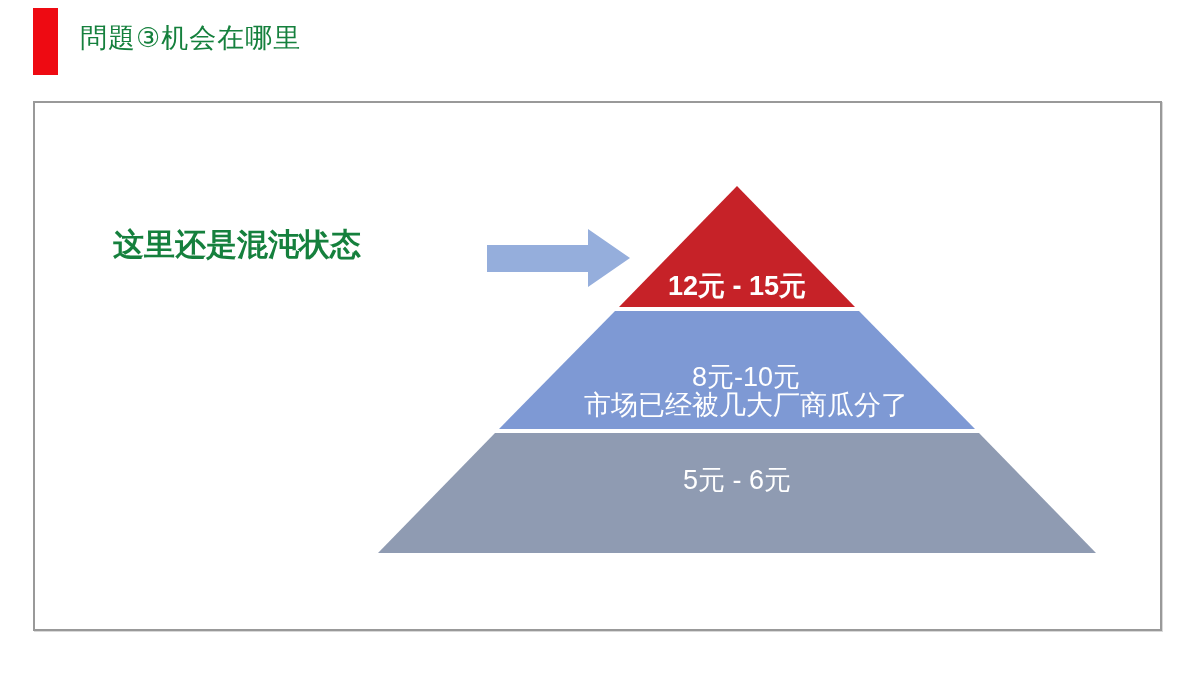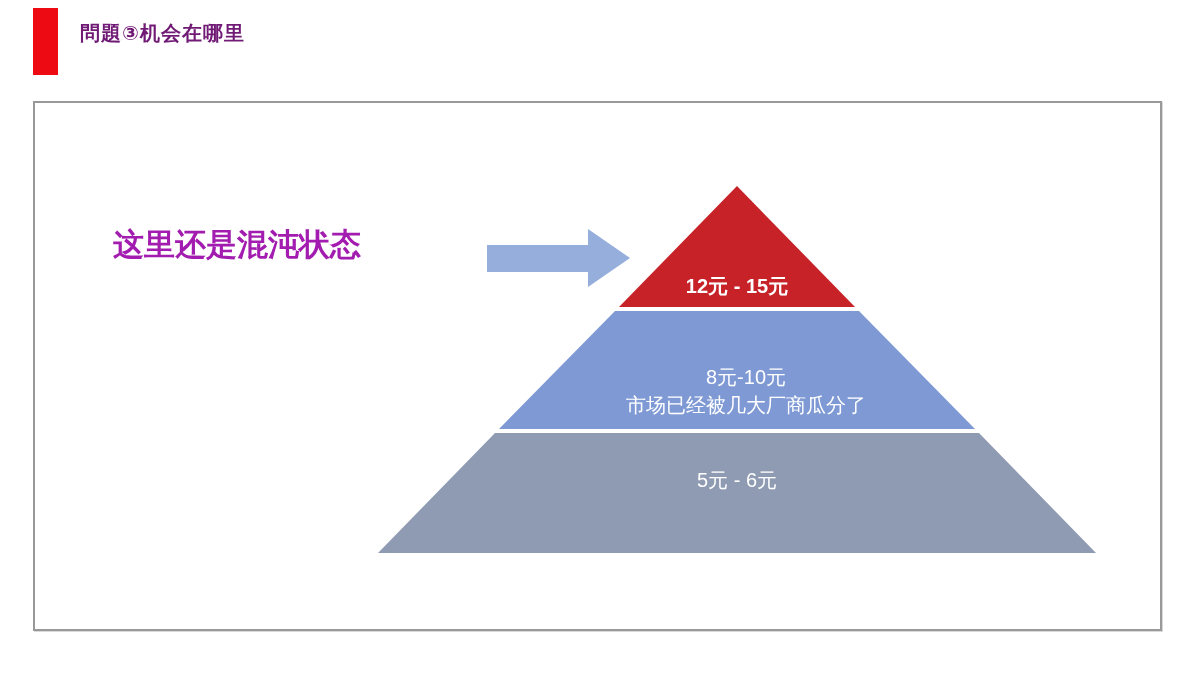--- a/index.html
+++ b/index.html
@@ -14,23 +14,23 @@
   
   .accent-bar {
     position: absolute;
     left: 33px; top: 8px;
     width: 25px; height: 67px;
     background: #ee0a12;
   }
   .slide-title {
     position: absolute;
     left: 80px; top: 20px;
-    font-size: 20px;
-    font-weight: bold;
-    color: #701a75;
+    font-size: 27px;
+    font-weight: normal;
+    color: #15803d;
     letter-spacing: 1px;
     white-space: nowrap;
   }
 
   
   .panel {
     position: absolute;
     left: 33px; top: 101px;
     width: 1129px; height: 530px;
     background: #ffffff;
@@ -46,32 +46,32 @@
     width: 1200px; height: 675px;
     z-index: 1;
   }
 
   
   .callout {
     position: absolute;
     left: 113px; top: 222px;
     font-size: 31px;
     font-weight: bold;
-    color: #a21caf;
+    color: #15803d;
     line-height: 45px;
     z-index: 2;
     white-space: nowrap;
   }
 
   
   .tier-label {
     position: absolute;
     text-align: center;
     color: #ffffff;
-    font-size: 20px;
+    font-size: 27px;
     z-index: 2;
     white-space: nowrap;
   }
   .tier-label.tier-top {
     left: 617px; top: 271px; width: 240px;
     font-weight: bold;
     line-height: 30px;
   }
   .tier-label.tier-middle {
     left: 566px; top: 363px; width: 360px;

